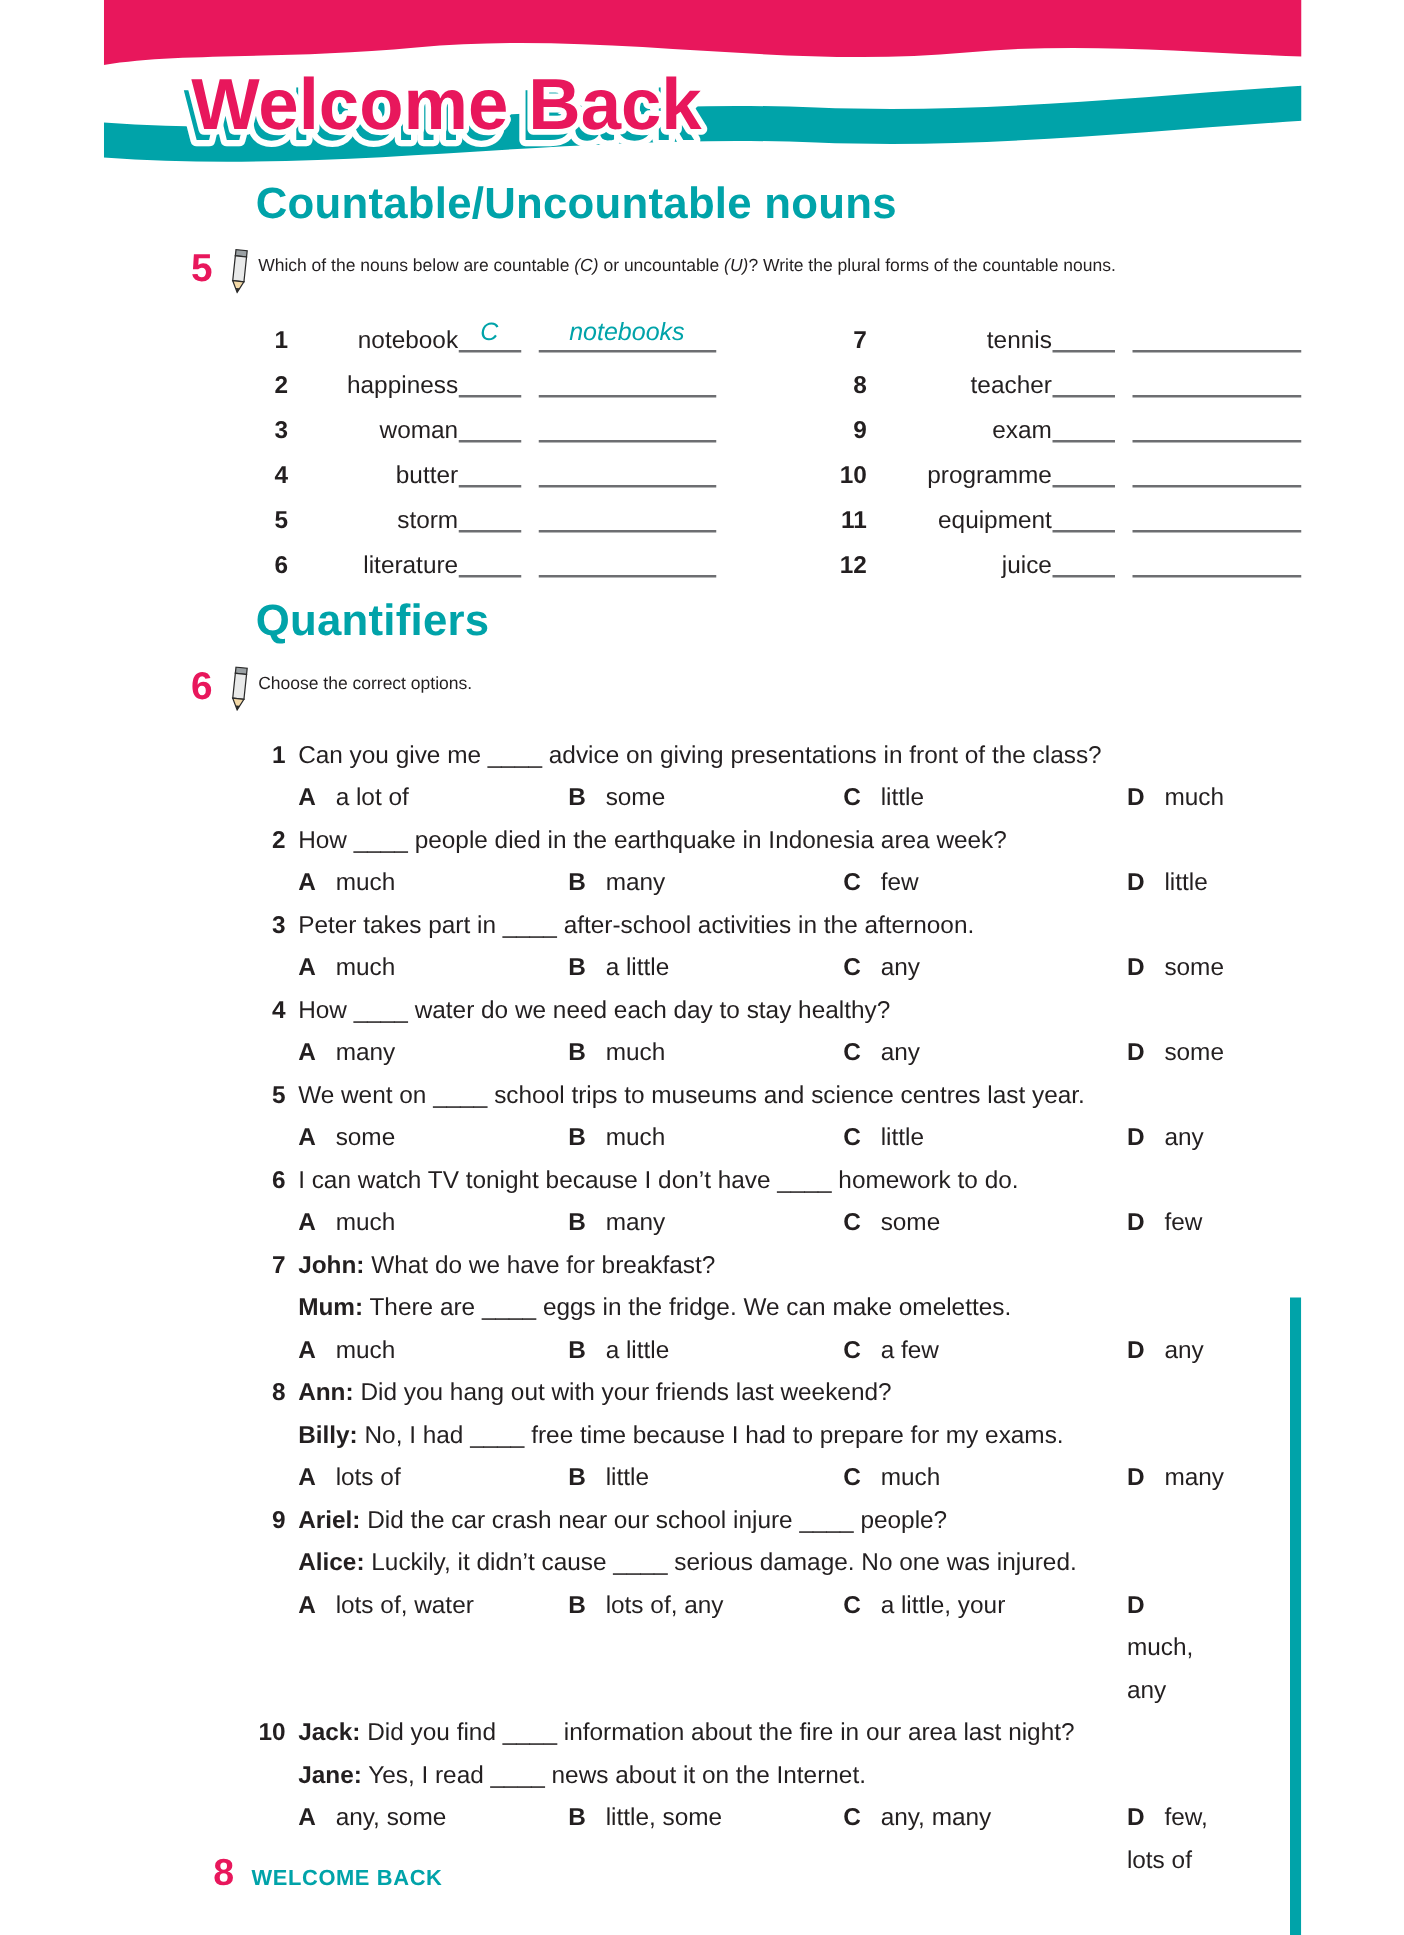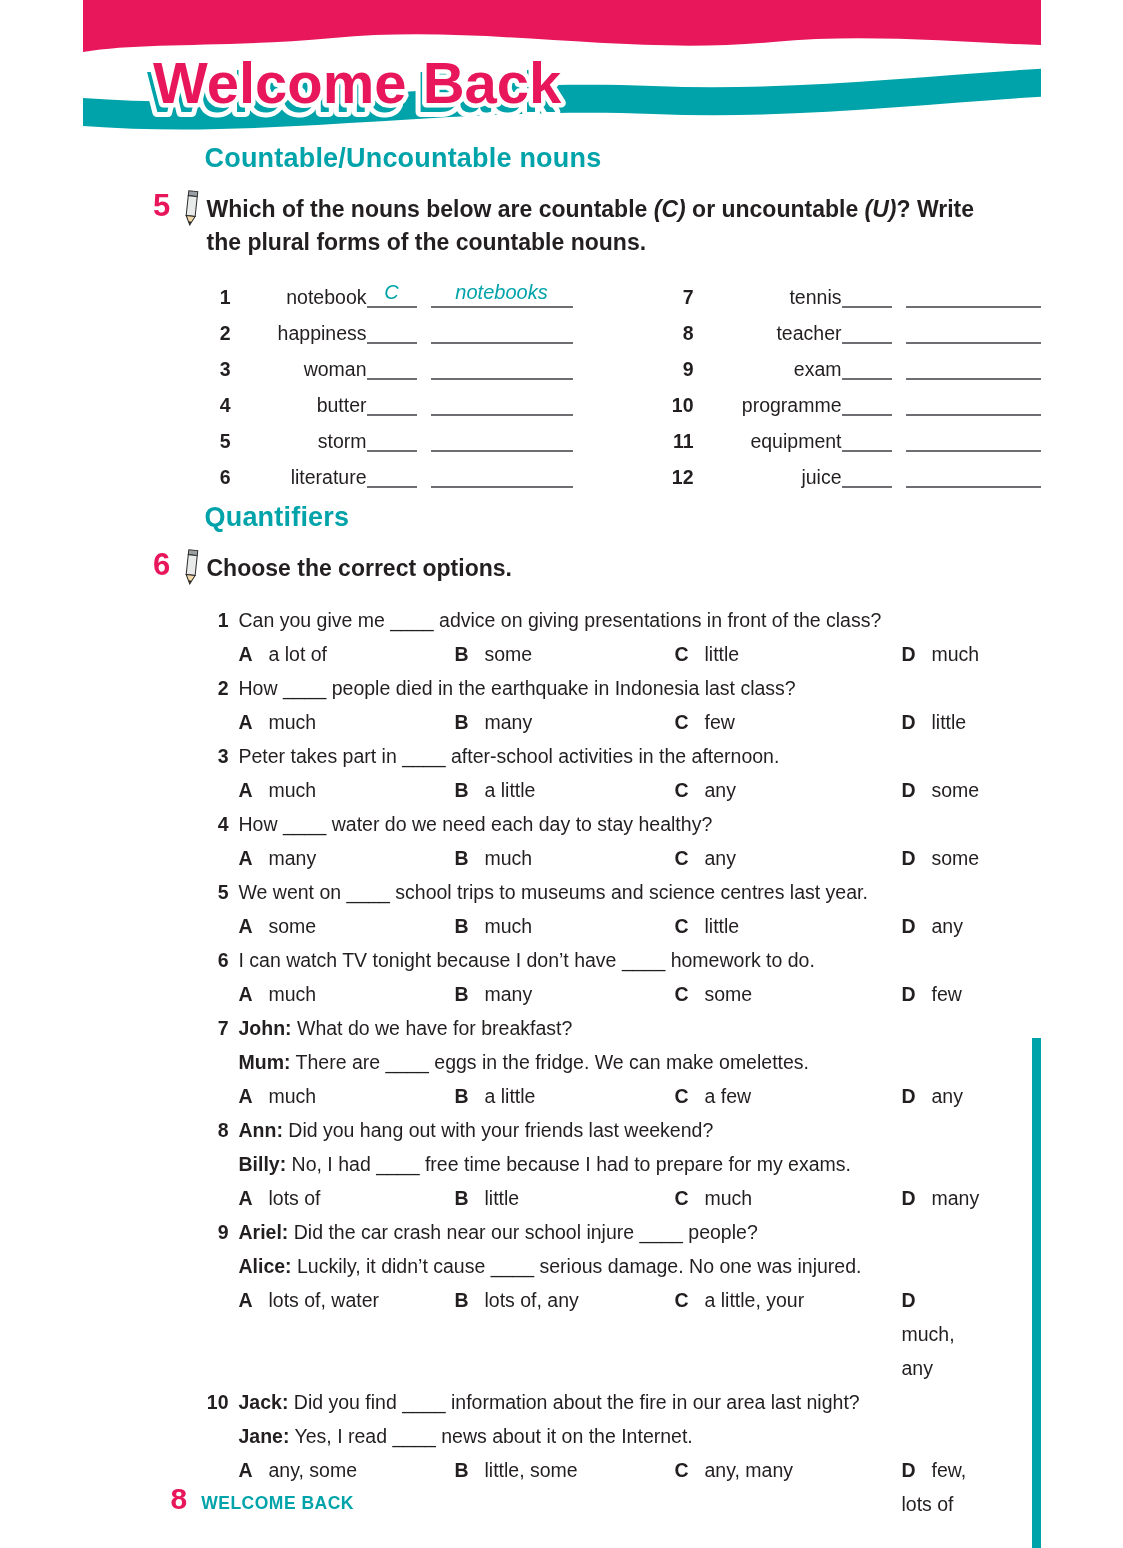--- a/index.html
+++ b/index.html
@@ -6,27 +6,27 @@
   html,body { background:#ffffff; }
   body { font-family:"Liberation Sans", sans-serif; color:#231f20; }
   .page { position:relative; width:958px; height:1548px; background:#fff; overflow:hidden; margin:0 auto; }
 
   .header-svg { position:absolute; top:0; left:0; display:block; }
 
   .edge-strip { position:absolute; right:0; top:1038px; bottom:0; width:9px; background:#00a3a9; }
 
   .content { position:relative; padding:143px 60px 0 122px; }
 
-  h2.section-heading { color:#00a3a9; font-size:27px; font-weight:bold; margin-bottom:14px; letter-spacing:0.2px; }
+  h2.section-heading { color:#00a3a9; font-size:35px; font-weight:bold; margin-bottom:14px; letter-spacing:0.2px; }
   h2.q-heading { }
 
   .exercise-head { display:flex; align-items:flex-start; margin-left:-56px; }
   .ex-num { color:#e8175c; font-size:31px; font-weight:bold; width:26px; text-align:center; line-height:1.15; flex:none; }
   .pencil { flex:none; margin:2px 6px 0 6px; }
-  .instruction { font-weight:bold; font-size:23px; line-height:1.45; max-width:800px; padding-top:5px; }
+  .instruction { font-weight:normal; font-size:14px; line-height:1.45; max-width:800px; padding-top:5px; }
   .instruction i { font-style:italic; }
 
   
   .noun-cols { display:flex; gap:95px; margin-top:26px; }
   .noun-row { display:flex; align-items:baseline; height:36px; font-size:19.5px; }
   .n-num { width:26px; text-align:right; font-weight:bold; margin-right:8px; flex:none; }
   .n-word { width:128px; flex:none;text-align:right; }
   .col-right .n-word { width:140px; }
   .blank { display:inline-block; height:0; border-bottom:2px solid #6d6e71; position:relative; transform:translateY(4px); flex:none; }
   .blank.short { width:50px; margin-right:14px; }
@@ -231,21 +231,21 @@
             <span class="opt"><span class="ol">B</span><span class="ot">some</span></span>
             <span class="opt"><span class="ol">C</span><span class="ot">little</span></span>
             <span class="opt"><span class="ol">D</span><span class="ot">much</span></span>
           </div>
         </div>
       </div>
 
       <div class="q-row">
         <span class="q-num">2</span>
         <div class="q-body">
-          <div class="q-line"><span>How ____ people died in the earthquake in Indonesia last class?</span></div>
+          <div class="q-line"><span>How ____ people died in the earthquake in Indonesia area week?</span></div>
           <div class="opts">
             <span class="opt"><span class="ol">A</span><span class="ot">much</span></span>
             <span class="opt"><span class="ol">B</span><span class="ot">many</span></span>
             <span class="opt"><span class="ol">C</span><span class="ot">few</span></span>
             <span class="opt"><span class="ol">D</span><span class="ot">little</span></span>
           </div>
         </div>
       </div>
 
       <div class="q-row">

